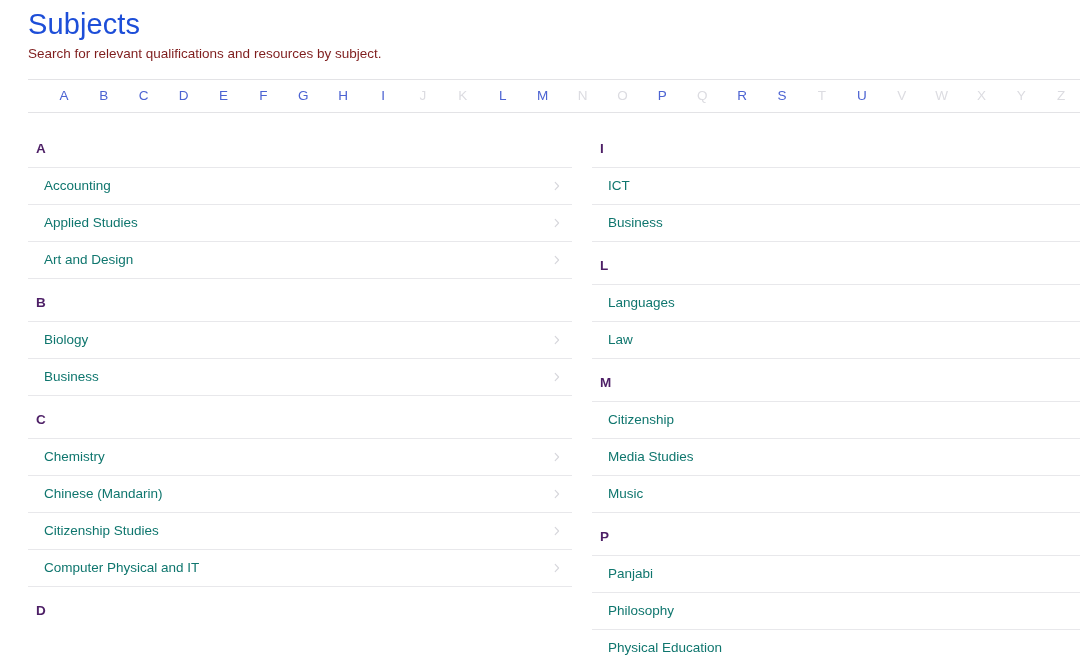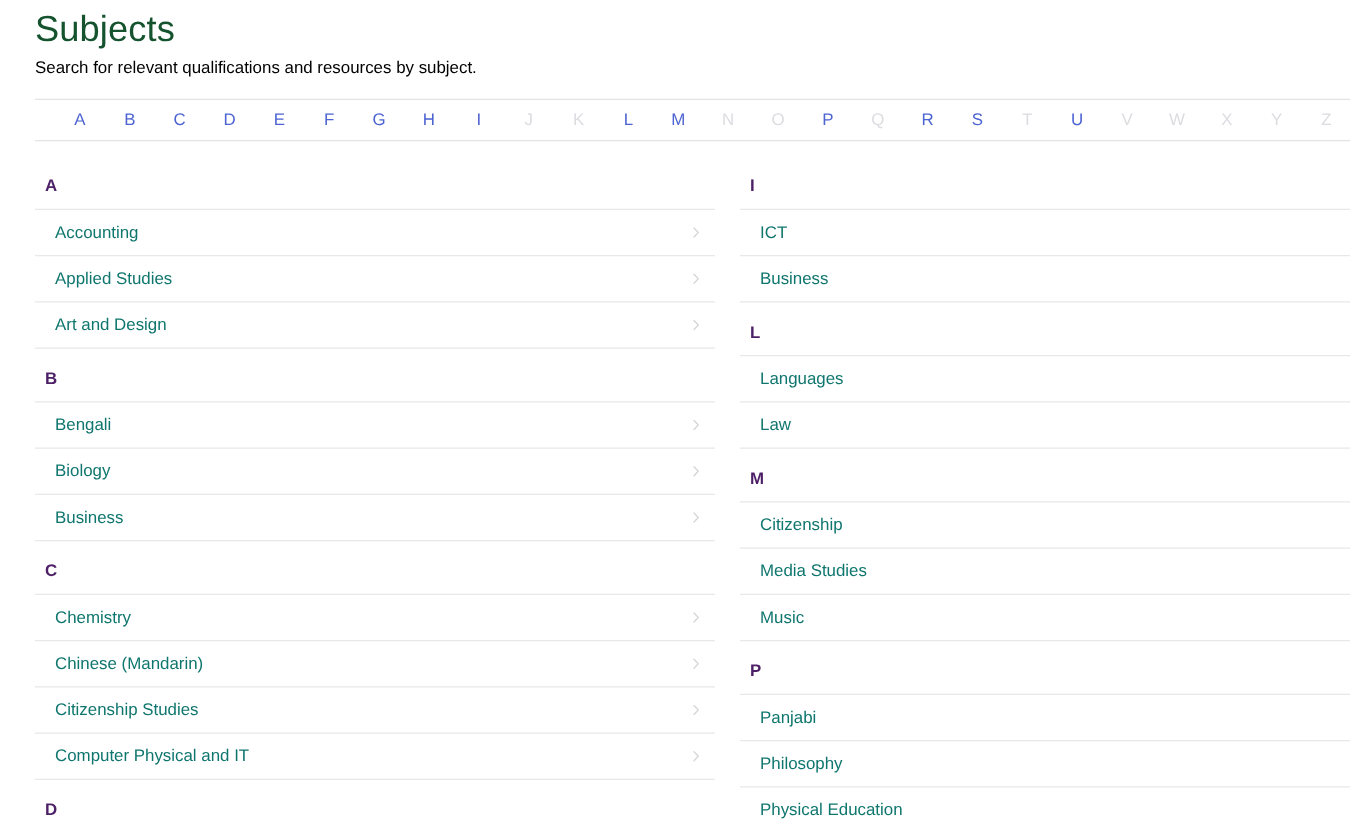--- a/index.html
+++ b/index.html
@@ -26,30 +26,30 @@
   
   .header {
     padding: 0 0 0 28px;
   }
   .page-title {
     margin: 0;
     padding-top: 7px;
     font-size: 29px;
     line-height: 34px;
     font-weight: 400;
-    color: #14532d;
+    color: #1d4ed8;
     letter-spacing: 0.1px;
   }
   .page-subtitle {
     margin: 0;
     padding-top: 4px;
     font-size: 13.5px;
     line-height: 18px;
     font-weight: 400;
-    color: #000000;
+    color: #7f1d1d;
   }
 
   
   .alpha-nav {
     margin-top: 16px;
     margin-left: 28px;
     width: 1052px;
     height: 34px;
     border-top: 1px solid #e3e3e6;
     border-bottom: 1px solid #e3e3e6;
@@ -198,28 +198,20 @@
                   <path d="M3.2 1.4 L6.6 5 L3.2 8.6" stroke="currentColor" stroke-width="1.1" stroke-linecap="round" stroke-linejoin="round"></path>
                 </svg>
               </span>
             </li>
           </ul>
         </div>
         <div class="letter-group">
           <h2 class="letter-heading">B</h2>
           <ul class="subject-list">
             <li class="subject-item">
-              <a class="subject-link">Bengali</a>
-              <span class="chevron">
-                <svg width="10" height="10" viewBox="0 0 10 10" fill="none" aria-hidden="true">
-                  <path d="M3.2 1.4 L6.6 5 L3.2 8.6" stroke="currentColor" stroke-width="1.1" stroke-linecap="round" stroke-linejoin="round"></path>
-                </svg>
-              </span>
-            </li>
-            <li class="subject-item">
               <a class="subject-link">Biology</a>
               <span class="chevron">
                 <svg width="10" height="10" viewBox="0 0 10 10" fill="none" aria-hidden="true">
                   <path d="M3.2 1.4 L6.6 5 L3.2 8.6" stroke="currentColor" stroke-width="1.1" stroke-linecap="round" stroke-linejoin="round"></path>
                 </svg>
               </span>
             </li>
             <li class="subject-item">
               <a class="subject-link">Business</a>
               <span class="chevron">

